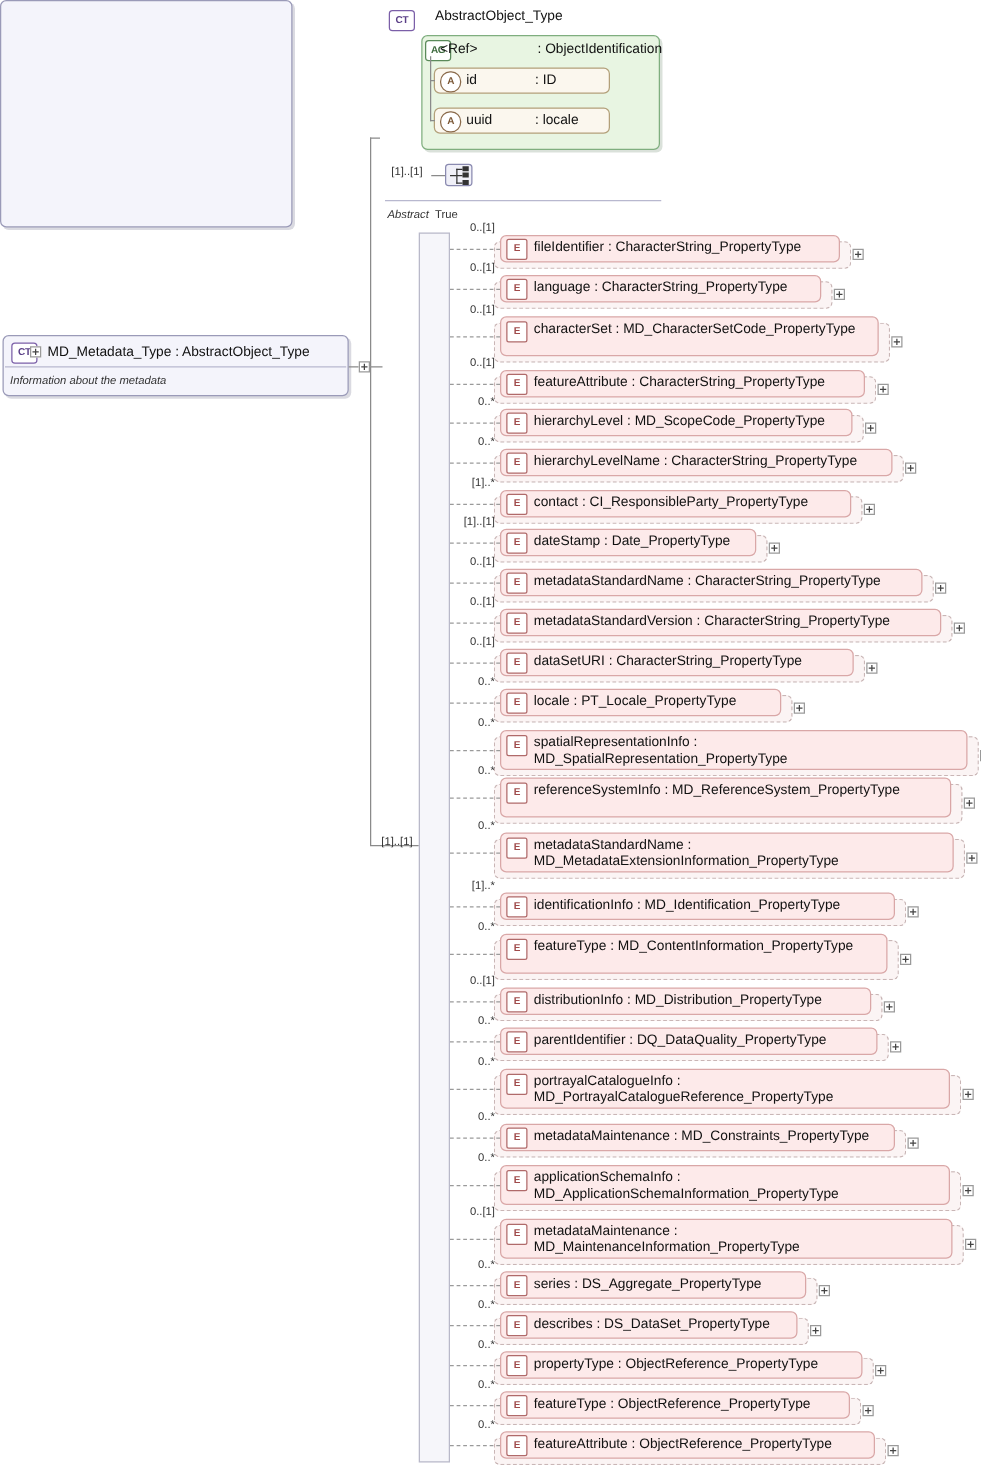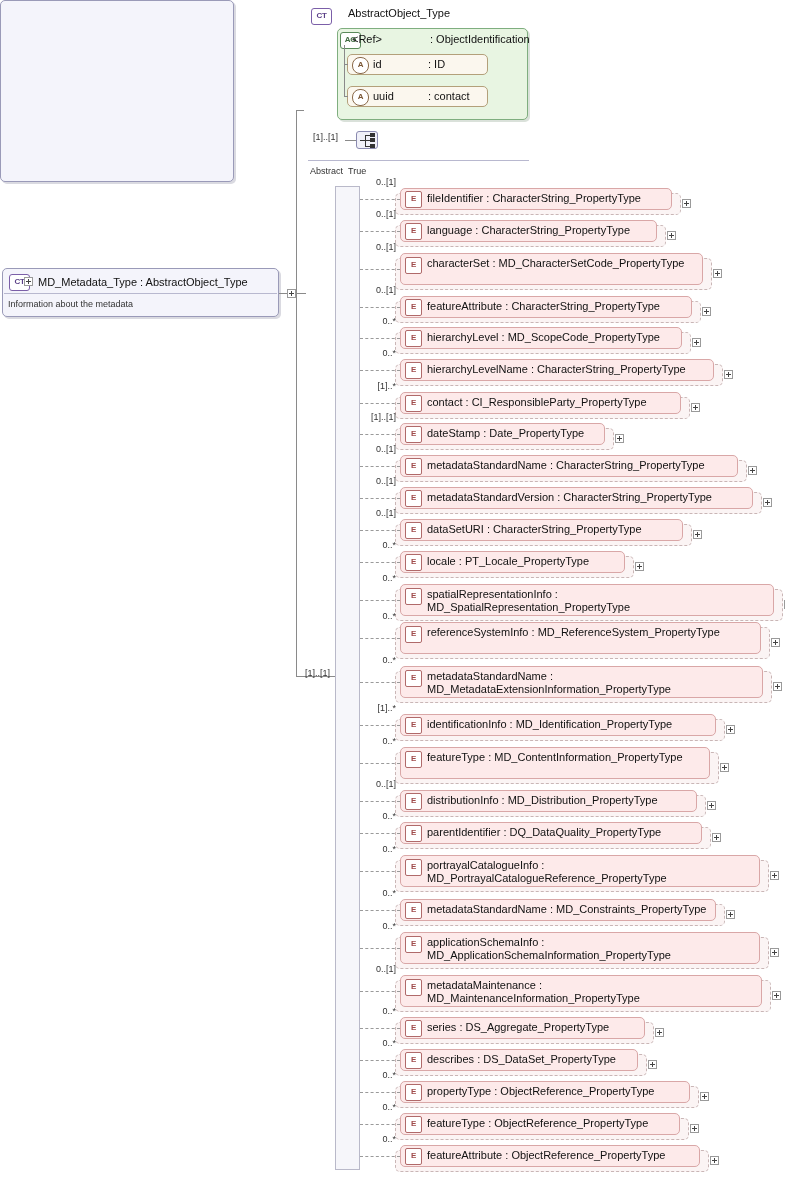--- a/index.html
+++ b/index.html
@@ -86,20 +86,21 @@
     position: absolute;
     white-space: nowrap;
     font-size: 11px;
     color: #111;
   }
   .lbl.small {
     font-size: 9px;
     color: #333;
   }
   .lbl.ital {
+    font-style: italic;
     color: #333;
   }
 
   
   .el-box {
     position: absolute;
     box-sizing: border-box;
     border: 1px solid #d9a7a7;
     border-radius: 5px;
     background: #fdeaea;
@@ -214,21 +215,21 @@
   <div class="lbl" style="left:430px; top:33px;">: ObjectIdentification</div>
 
   <div class="attr-box" style="left:347px; top:54px; width:141px; height:21px;"></div>
   <div class="badge a" style="left:352px; top:57px;">A</div>
   <div class="lbl" style="left:373px; top:58px;">id</div>
   <div class="lbl" style="left:428px; top:58px;">: ID</div>
 
   <div class="attr-box" style="left:347px; top:86px; width:141px; height:21px;"></div>
   <div class="badge a" style="left:352px; top:89px;">A</div>
   <div class="lbl" style="left:373px; top:90px;">uuid</div>
-  <div class="lbl" style="left:428px; top:90px;">: contact</div>
+  <div class="lbl" style="left:428px; top:90px;">: locale</div>
 
   <div class="ln v" style="left:344px; top:45px; height:52px;"></div>
   <div class="ln h" style="left:344px; top:64px; width:4px;"></div>
   <div class="ln h" style="left:344px; top:96px; width:4px;"></div>
 
   <div class="card" style="left:313px; top:132px;">[1]..[1]</div>
   <div class="seq" style="left:356px; top:131px;">
     <i style="left:3px; top:8px; width:5px; height:1px;"></i>
     <i style="left:8px; top:3px; width:1px; height:12px;"></i>
     <i style="left:8px; top:3px; width:5px; height:1px;"></i>
@@ -412,21 +413,21 @@
       <div class="el-ghost" style="left: 395px; top: 860px; width: 374px; height: 32px;"></div>
       <div class="el-box" style="left: 400px; top: 855px; width: 360px; height: 32px;"></div>
       <div class="badge e" style="left: 405px; top: 859px;">E</div>
       <div class="el-text wrap" style="left: 427px; top: 859px; width: 322px;">portrayalCatalogueInfo : MD_PortrayalCatalogueReference_PropertyType</div>
       <div class="card" style="left: 370px; top: 844px; text-align: right; width: 26px;">0..*</div>
       <div class="ln dash-h" style="left: 360px; top: 871px; width: 40px;"></div>
       <div class="plus" style="left: 770px; top: 871px;"></div>
       <div class="el-ghost" style="left: 395px; top: 904px; width: 330px; height: 22px;"></div>
       <div class="el-box" style="left: 400px; top: 899px; width: 316px; height: 22px;"></div>
       <div class="badge e" style="left: 405px; top: 902px;">E</div>
-      <div class="el-text" style="left: 427px; top: 903px;">metadataStandardName : MD_Constraints_PropertyType</div>
+      <div class="el-text" style="left: 427px; top: 903px;">metadataMaintenance : MD_Constraints_PropertyType</div>
       <div class="card" style="left: 370px; top: 888px; text-align: right; width: 26px;">0..*</div>
       <div class="ln dash-h" style="left: 360px; top: 910px; width: 40px;"></div>
       <div class="plus" style="left: 726px; top: 910px;"></div>
       <div class="el-ghost" style="left: 395px; top: 937px; width: 374px; height: 32px;"></div>
       <div class="el-box" style="left: 400px; top: 932px; width: 360px; height: 32px;"></div>
       <div class="badge e" style="left: 405px; top: 936px;">E</div>
       <div class="el-text wrap" style="left: 427px; top: 936px; width: 322px;">applicationSchemaInfo : MD_ApplicationSchemaInformation_PropertyType</div>
       <div class="card" style="left: 370px; top: 921px; text-align: right; width: 26px;">0..*</div>
       <div class="ln dash-h" style="left: 360px; top: 948px; width: 40px;"></div>
       <div class="plus" style="left: 770px; top: 948px;"></div>

